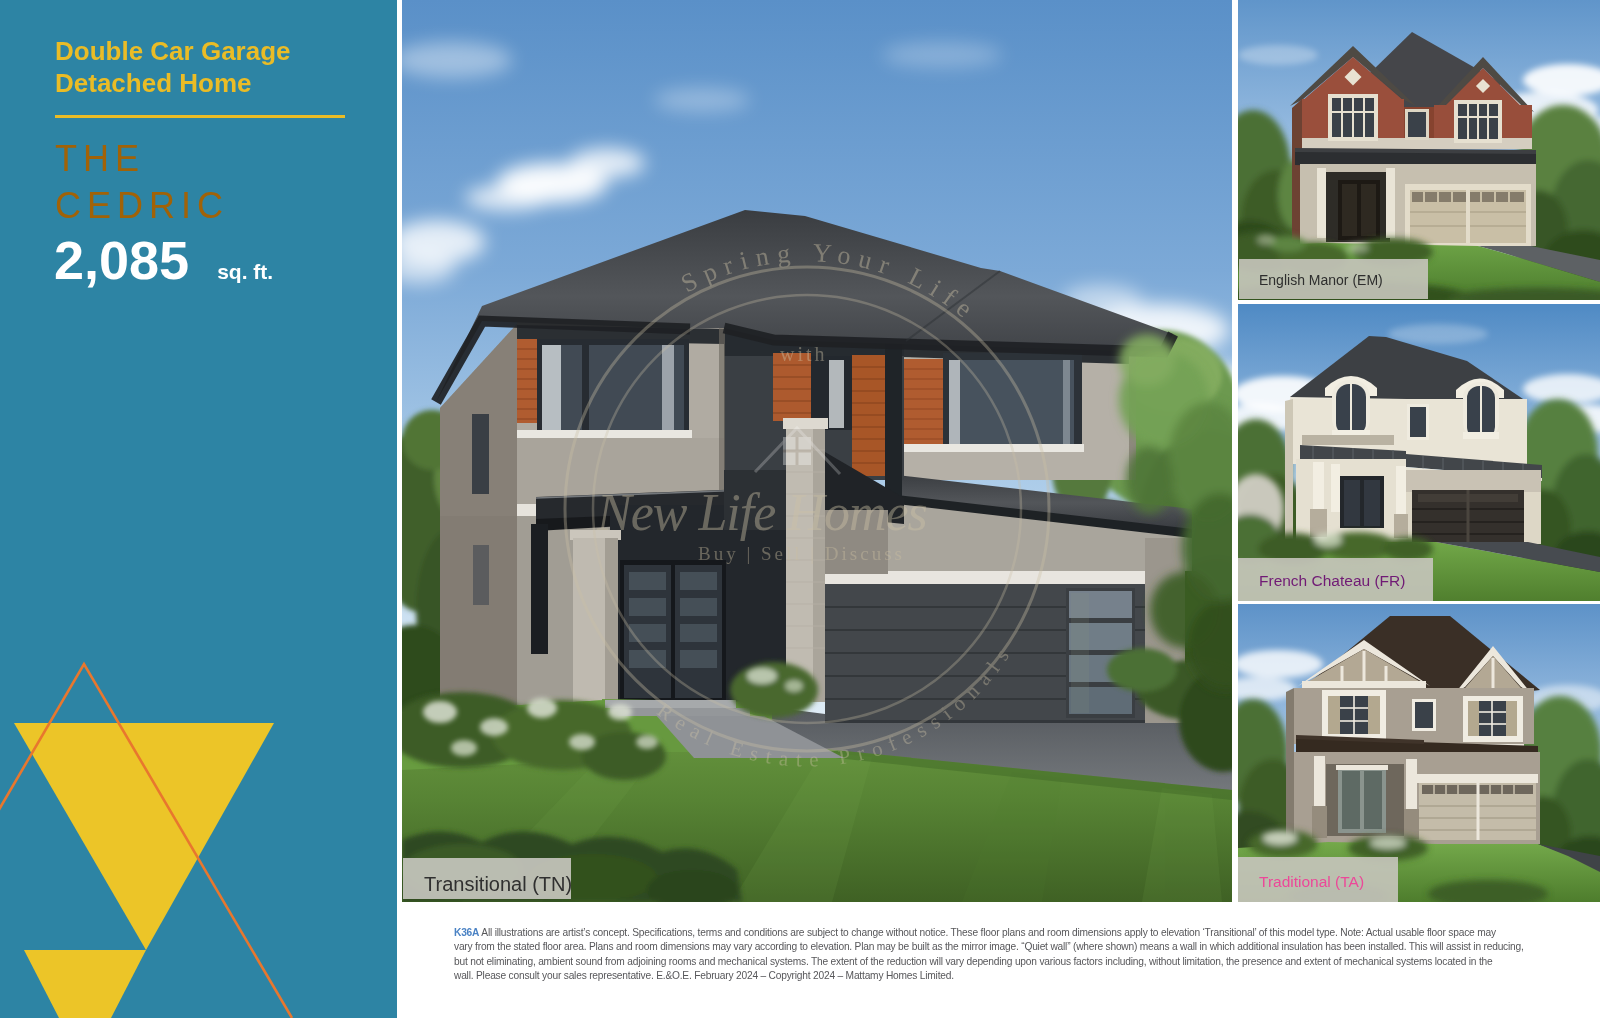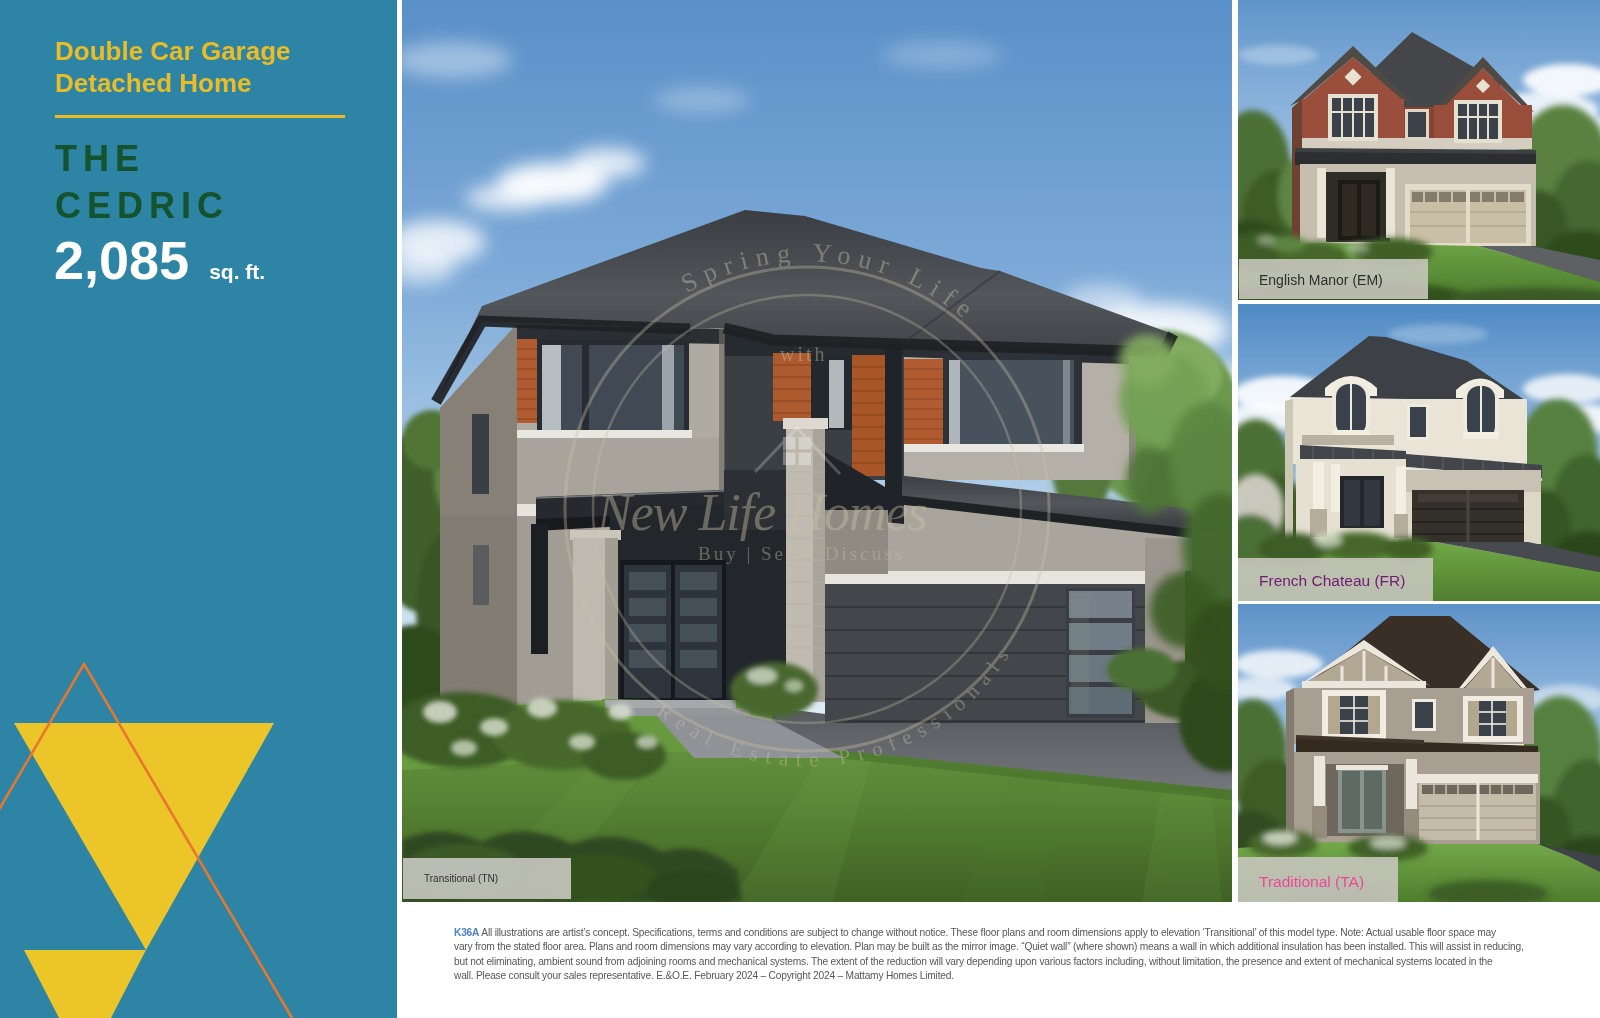--- a/index.html
+++ b/index.html
@@ -9,23 +9,23 @@
 </style>
 </head>
 <body>
 
 <div class="abs" style="left:0;top:0;width:397px;height:1018px;background:#2d84a4;"></div>
 
 <div class="abs" style="left:55px;top:35px;color:#eabc26;font-size:26px;font-weight:bold;line-height:32px;">Double Car Garage<br>Detached Home</div>
 
 <div class="abs" style="left:55px;top:115px;width:290px;height:3px;background:#eabc26;"></div>
 
-<div class="abs" style="left:55px;top:135px;color:#14532d;font-size:36px;font-weight:bold;letter-spacing:6px;line-height:47px;">THE<br>CEDRIC</div>
-
-<div class="abs" style="left:54px;top:233px;color:#ffffff;font-size:54px;font-weight:bold;line-height:1;">2,085<span style="font-size:21px;font-weight:bold;margin-left:20px;">sq. ft.</span></div>
+<div class="abs" style="left:55px;top:135px;color:#a16207;font-size:36px;font-weight:normal;letter-spacing:6px;line-height:47px;">THE<br>CEDRIC</div>
+
+<div class="abs" style="left:54px;top:233px;color:#ffffff;font-size:54px;font-weight:bold;line-height:1;">2,085<span style="font-size:21px;font-weight:bold;margin-left:28px;">sq. ft.</span></div>
 
 <svg class="abs" style="left:0;top:600px;" width="330" height="418" viewBox="0 0 330 418">
 
   <polygon points="14,123 274,123 146,350" fill="#ecc528"></polygon>
 
   <polygon points="24,350 146,350 111,418 59,418" fill="#ecc528"></polygon>
 
   <path d="M -10 225 L 84 64 L 292 418" fill="none" stroke="#e8772e" stroke-width="2.6"></path>
 </svg>
 
@@ -351,21 +351,21 @@
       <rect x="381" y="437" width="28" height="28" fill="#ffffff" opacity="0.85"></rect>
       <line x1="395" y1="437" x2="395" y2="465" stroke="#b9b0a3" stroke-width="3"></line>
       <line x1="381" y1="451" x2="409" y2="451" stroke="#b9b0a3" stroke-width="3"></line>
       <path d="M353,472 L395,428 L438,474" fill="none" stroke="#ffffff" stroke-width="3" opacity="0.6"></path>
     </g>
   </g>
 </svg>
 
 <div class="abs" style="left:403px;top:858px;width:168px;height:41px;background:rgba(201,200,193,0.9);"></div>
 
-<div class="abs" style="left:424px;top:873px;color:#303030;font-size:10px;">Transitional (TN)</div>
+<div class="abs" style="left:424px;top:873px;color:#303030;font-size:20px;">Transitional (TN)</div>
 
 <svg class="abs" style="left:1238px;top:0;" width="362" height="300" viewBox="0 0 362 300" id="emsvg">
   <defs>
     <linearGradient id="skyem" x1="0" y1="0" x2="0" y2="1">
       <stop offset="0" stop-color="#6095ca"></stop>
         <stop offset="0.45" stop-color="#96bbe0"></stop>
       <stop offset="0.75" stop-color="#c8ddf0"></stop>
         <stop offset="1" stop-color="#e2eef7"></stop>
     </linearGradient>
     <linearGradient id="lawnem" x1="0" y1="0" x2="0" y2="1">

